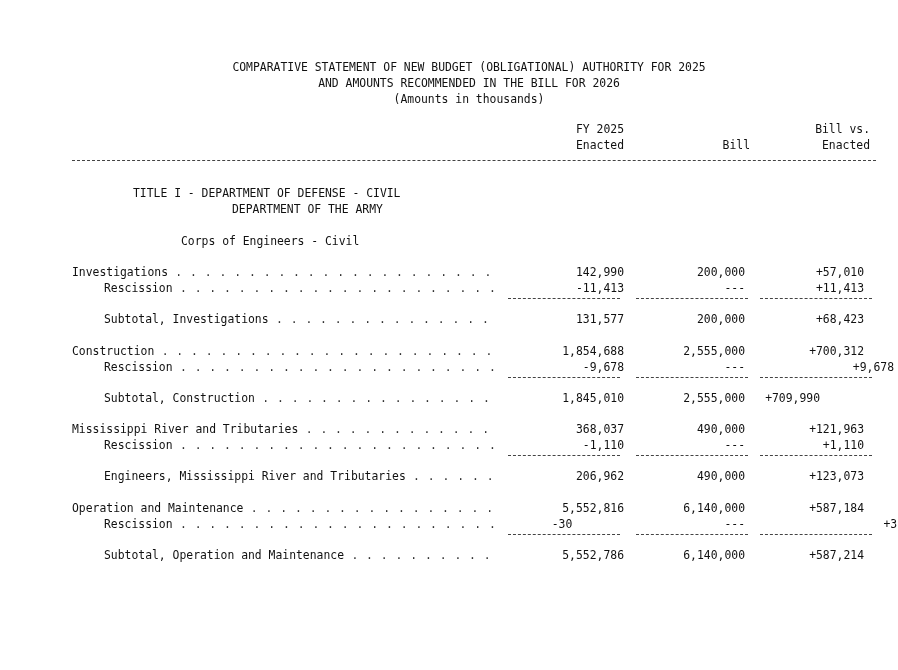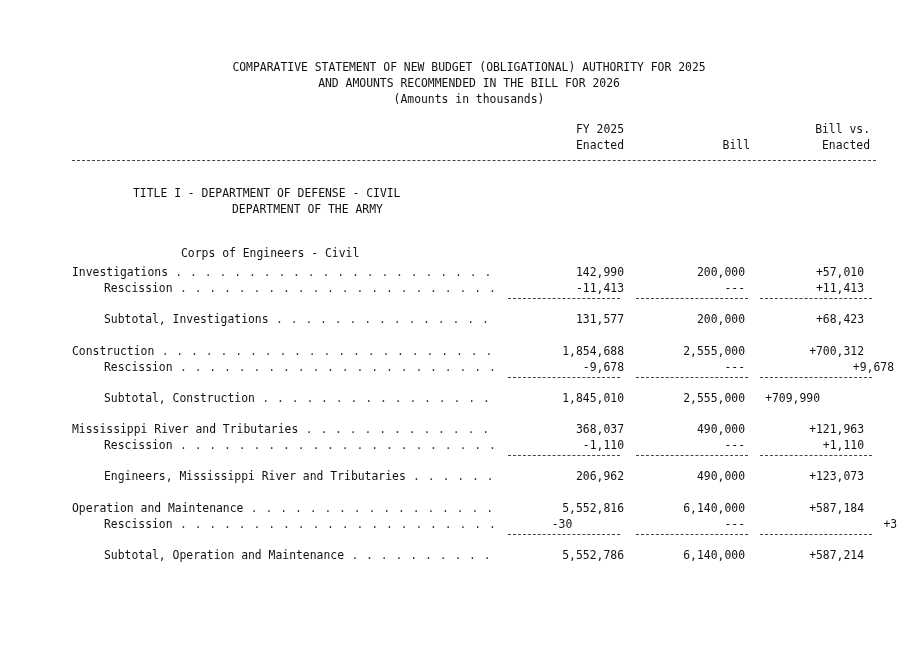--- a/index.html
+++ b/index.html
@@ -30,21 +30,21 @@
 <div class="num" style="top:121px; left:500px; width:124px;">FY 2025</div>
 <div class="num" style="top:137px; left:500px; width:124px;">Enacted</div>
 <div class="num" style="top:137px; left:640px; width:110px;">Bill</div>
 <div class="num" style="top:121px; left:760px; width:110px;">Bill vs.</div>
 <div class="num" style="top:137px; left:760px; width:110px;">Enacted</div>
 
 <div class="dash-rule" style="top:160px; left:72px; width:804px;"></div>
 
 <div class="abs" style="top:186px; left:133px;">TITLE I - DEPARTMENT OF DEFENSE - CIVIL</div>
 <div class="abs" style="top:202px; left:196px;margin-left:36px;">DEPARTMENT OF THE ARMY</div>
-<div class="abs" style="top:234px; left:181px;margin-top:12px;">Corps of Engineers - Civil</div>
+<div class="abs" style="top:234px; left:181px;">Corps of Engineers - Civil</div>
 
 <div id="rows">
     <div class="label-cell" style="top: 264px; left: 72px; width: 426px;"><span>Investigations</span><span class="dots"> . . . . . . . . . . . . . . . . . . . . . . . . . . . . . . . . . . . . . . . . . . . . . . . . . . . . . . . . . . . . </span></div>
     <div class="num" style="top: 264px; left: 500px; width: 124px;">142,990</div>
     <div class="num" style="top: 264px; left: 640px; width: 105px;">200,000</div>
     <div class="num" style="top: 264px; left: 760px; width: 104px;">+57,010</div>
     <div class="label-cell" style="top: 280px; left: 104px; width: 394px;"><span>Rescission</span><span class="dots"> . . . . . . . . . . . . . . . . . . . . . . . . . . . . . . . . . . . . . . . . . . . . . . . . . . . . . . . . . . . . </span></div>
     <div class="num" style="top: 280px; left: 500px; width: 124px;">-11,413</div>
     <div class="num" style="top: 280px; left: 640px; width: 105px;">---</div>
     <div class="num" style="top: 280px; left: 760px; width: 104px;">+11,413</div>

